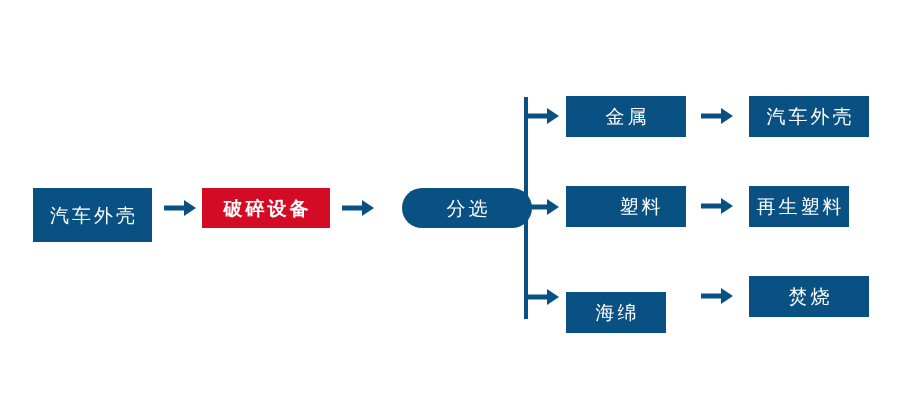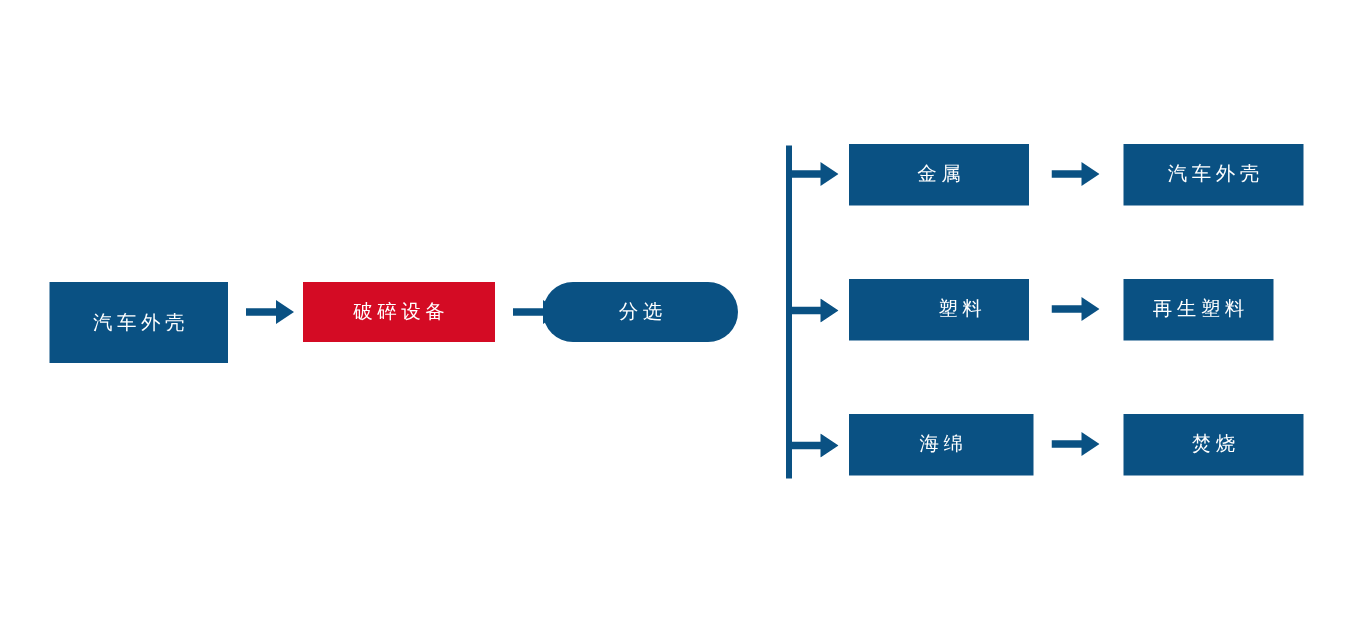--- a/index.html
+++ b/index.html
@@ -17,21 +17,21 @@
     position: relative;
     width: 900px;
     height: 411px;
   }
   .node {
     position: absolute;
     display: flex;
     align-items: center;
     justify-content: center;
     color: #ffffff;
-    font-size: 13px;
+    font-size: 19px;
     letter-spacing: 3px;
     text-indent: 3px;
     font-weight: 400;
     line-height: 1;
     box-sizing: border-box;
     white-space: nowrap;
   }
   .node.blue { background: #0a5183; }
   .node.red  { background: #d40b24; }
 
@@ -57,29 +57,29 @@
 <div id="canvas">
 
   <div class="node blue" style="left:33px; top:188px; width:119px; height:54px;">汽车外壳</div>
 
   <div class="arrow" style="left:164px; top:200px; width:32px; height:16px;">
     <svg width="32" height="16" viewBox="0 0 32 16">
       <path d="M0 5.5 H20 V0 L32 8 L20 16 V10.5 H0 Z" fill="#0a5183"></path>
     </svg>
   </div>
 
-  <div class="node red" style="left:202px; top:188px; width:128px; height:40px;">破碎设备</div>
+  <div class="node red" style="left:202px; top:188px; width:128px; height:40px;font-weight:bold;">破碎设备</div>
 
   <div class="arrow" style="left:342px; top:200px; width:32px; height:16px;">
     <svg width="32" height="16" viewBox="0 0 32 16">
       <path d="M0 5.5 H20 V0 L32 8 L20 16 V10.5 H0 Z" fill="#0a5183"></path>
     </svg>
   </div>
 
-  <div class="node blue" style="left:362px; top:188px; width:130px; height:40px;border-radius:20px;">分选</div>
+  <div class="node blue" style="left:402px; top:188px; width:130px; height:40px;border-radius:20px;">分选</div>
 
   <div class="vline" style="left:524px; top:97px; width:4px; height:222px;"></div>
 
   <div class="branch-arrow" style="left:527px; top:108px; width:32px; height:16px;">
     <svg width="32" height="16" viewBox="0 0 32 16">
       <path d="M0 5.5 H20 V0 L32 8 L20 16 V10.5 H0 Z" fill="#0a5183"></path>
     </svg>
   </div>
 
   <div class="branch-arrow" style="left:527px; top:199px; width:32px; height:16px;">
@@ -107,21 +107,21 @@
   <div class="node blue" style="left:566px; top:186px; width:120px; height:41px;padding-left:28px;">塑料</div>
 
   <div class="arrow" style="left:701px; top:198px; width:32px; height:16px;">
     <svg width="32" height="16" viewBox="0 0 32 16">
       <path d="M0 5.5 H20 V0 L32 8 L20 16 V10.5 H0 Z" fill="#0a5183"></path>
     </svg>
   </div>
 
   <div class="node blue" style="left:749px; top:186px; width:100px; height:41px;">再生塑料</div>
 
-  <div class="node blue" style="left:566px; top:276px; width:123px; height:41px;">海绵</div>
+  <div class="node blue" style="left:566px; top:292px; width:100px; height:41px;">海绵</div>
 
   <div class="arrow" style="left:701px; top:288px; width:32px; height:16px;">
     <svg width="32" height="16" viewBox="0 0 32 16">
       <path d="M0 5.5 H20 V0 L32 8 L20 16 V10.5 H0 Z" fill="#0a5183"></path>
     </svg>
   </div>
 
   <div class="node blue" style="left:749px; top:276px; width:120px; height:41px;">焚烧</div>
 
 </div>

